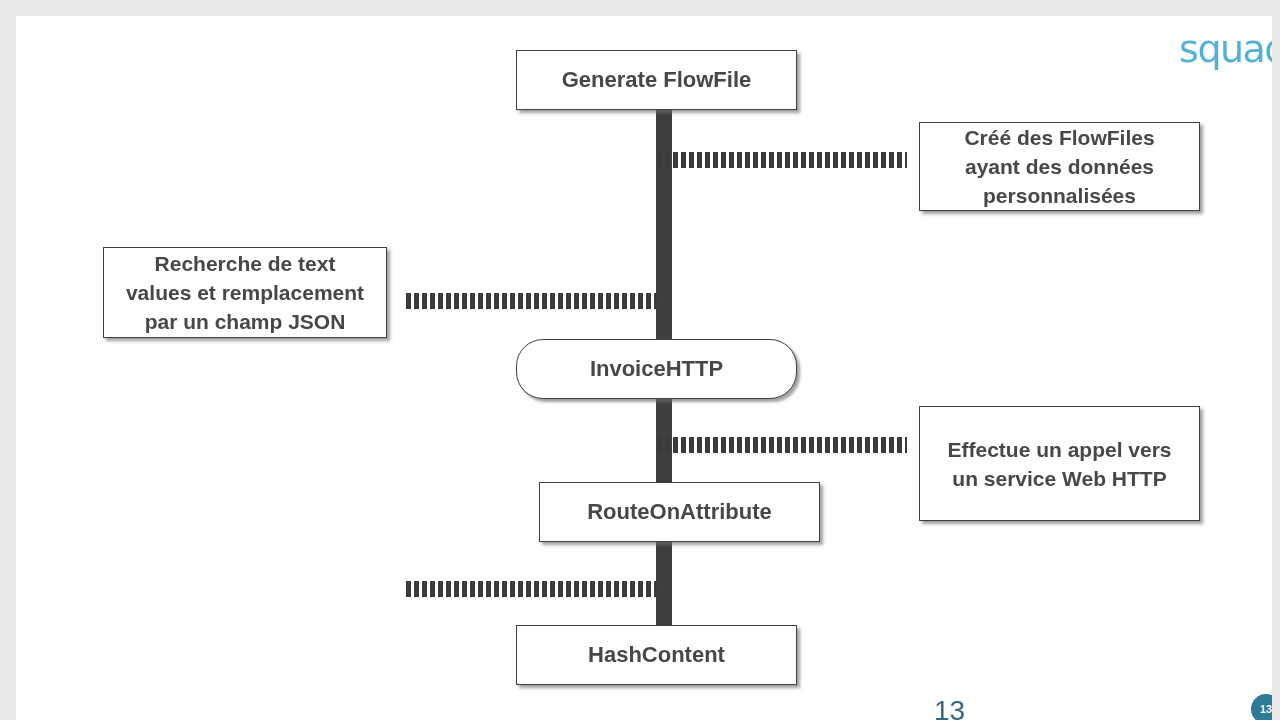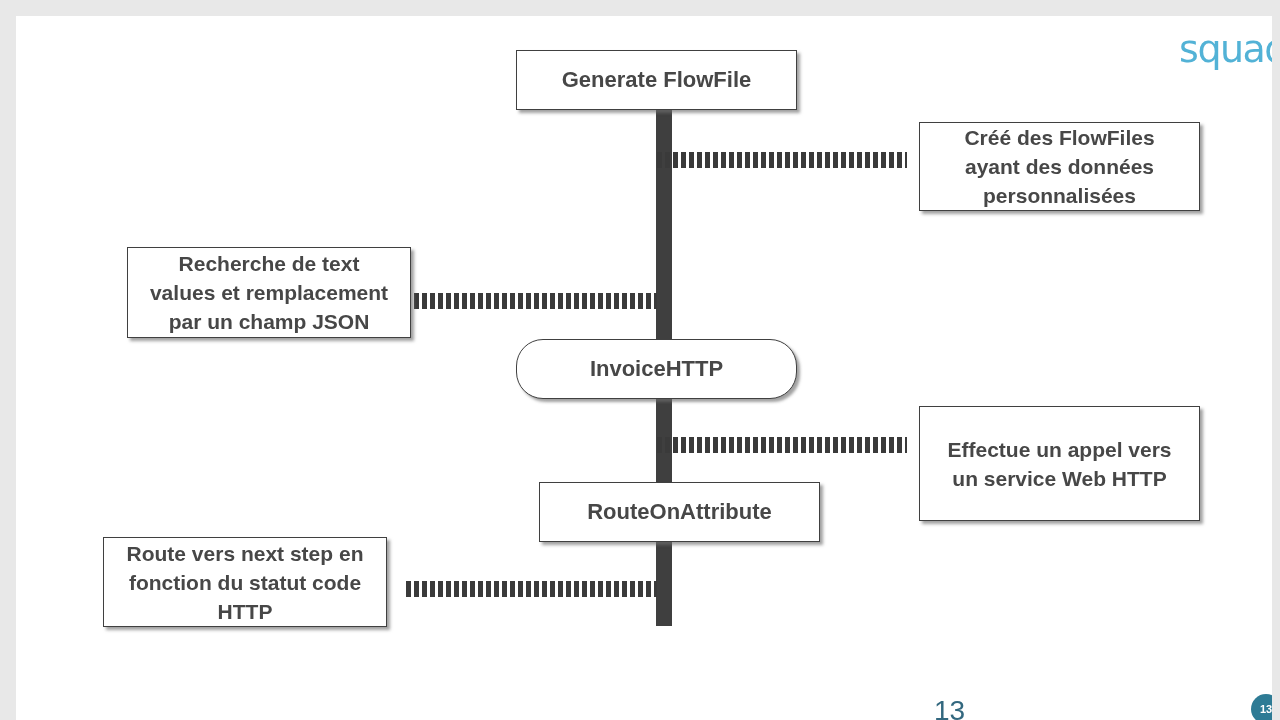--- a/index.html
+++ b/index.html
@@ -61,21 +61,21 @@
     justify-content: center;
     z-index: 2;
     font-size: 21px;
     font-weight: bold;
     color: #474747;
     text-align: center;
     line-height: 29px;
     white-space: pre-line;
   }
   .ann-1 { left: 903px; top: 92px;  width: 281px; height: 89px; margin-top: 14px; }
-  .ann-2 { left: 87px;  top: 231px; width: 284px; height: 91px; margin-left: 24px; }
+  .ann-2 { left: 87px;  top: 231px; width: 284px; height: 91px; }
   .ann-3 { left: 903px; top: 390px; width: 281px; height: 115px; }
   .ann-4 { left: 87px;  top: 521px; width: 284px; height: 90px; }
 
   
   .vline {
     position: absolute;
     left: 640px;
     top: 93px;
     width: 1.4px;
     height: 517px;
@@ -126,29 +126,27 @@
 
   <div class="vline"></div>
   <div class="dash dash-1"></div>
   <div class="dash dash-2"></div>
   <div class="dash dash-3"></div>
   <div class="dash dash-4"></div>
 
   <div class="node node-1">Generate FlowFile</div>
   <div class="node node-3">InvoiceHTTP</div>
   <div class="node node-4">RouteOnAttribute</div>
+  <div class="node node-5">HashContent</div>
 
   <div class="annotation ann-1">Créé des FlowFiles
 ayant des données
 personnalisées</div>
   <div class="annotation ann-2">Recherche de text
 values et remplacement
 par un champ JSON</div>
   <div class="annotation ann-3">Effectue un appel vers
 un service Web HTTP</div>
-  <div class="annotation ann-4">Route vers next step en
-fonction du statut code
-HTTP</div>
 
   <div class="page-number">13</div>
   <div class="page-badge">13</div>
 
 </div>
 
 </body></html>

